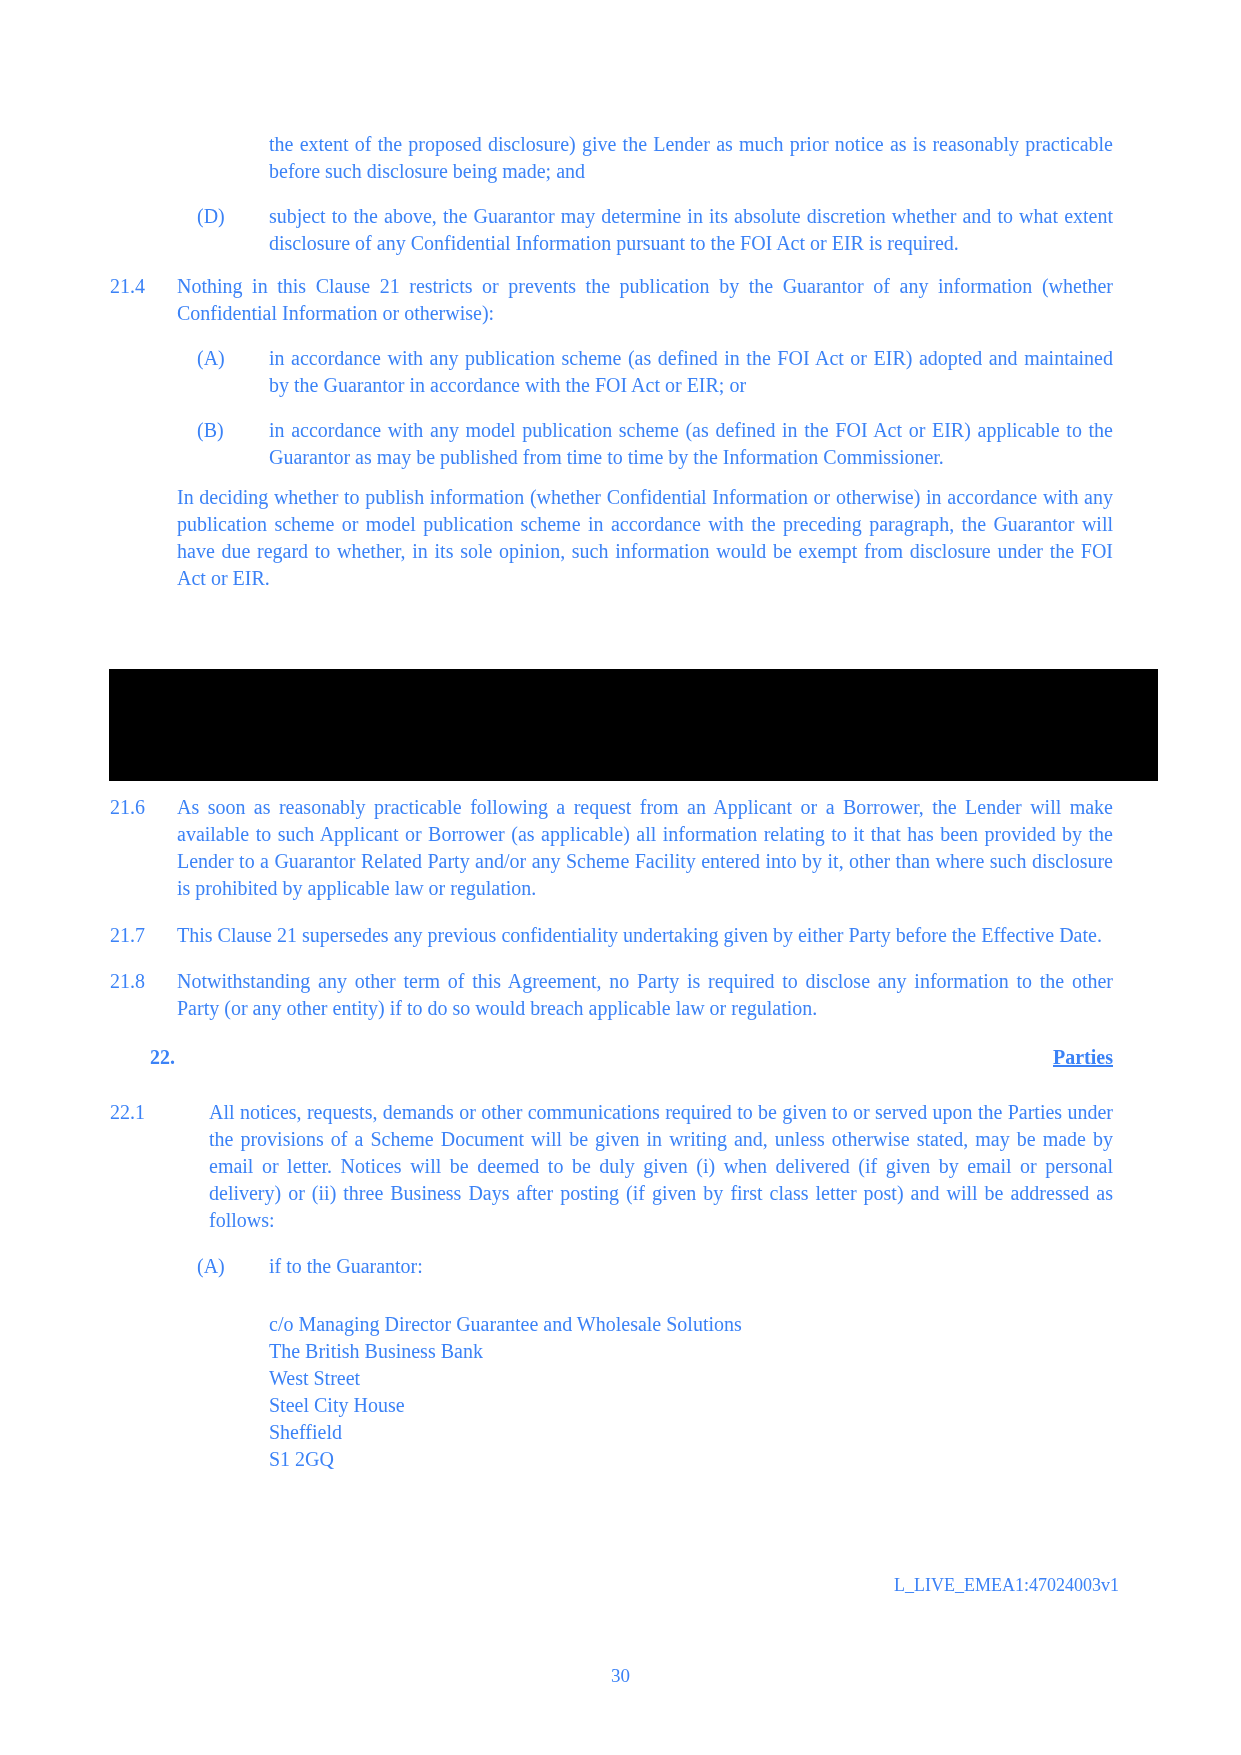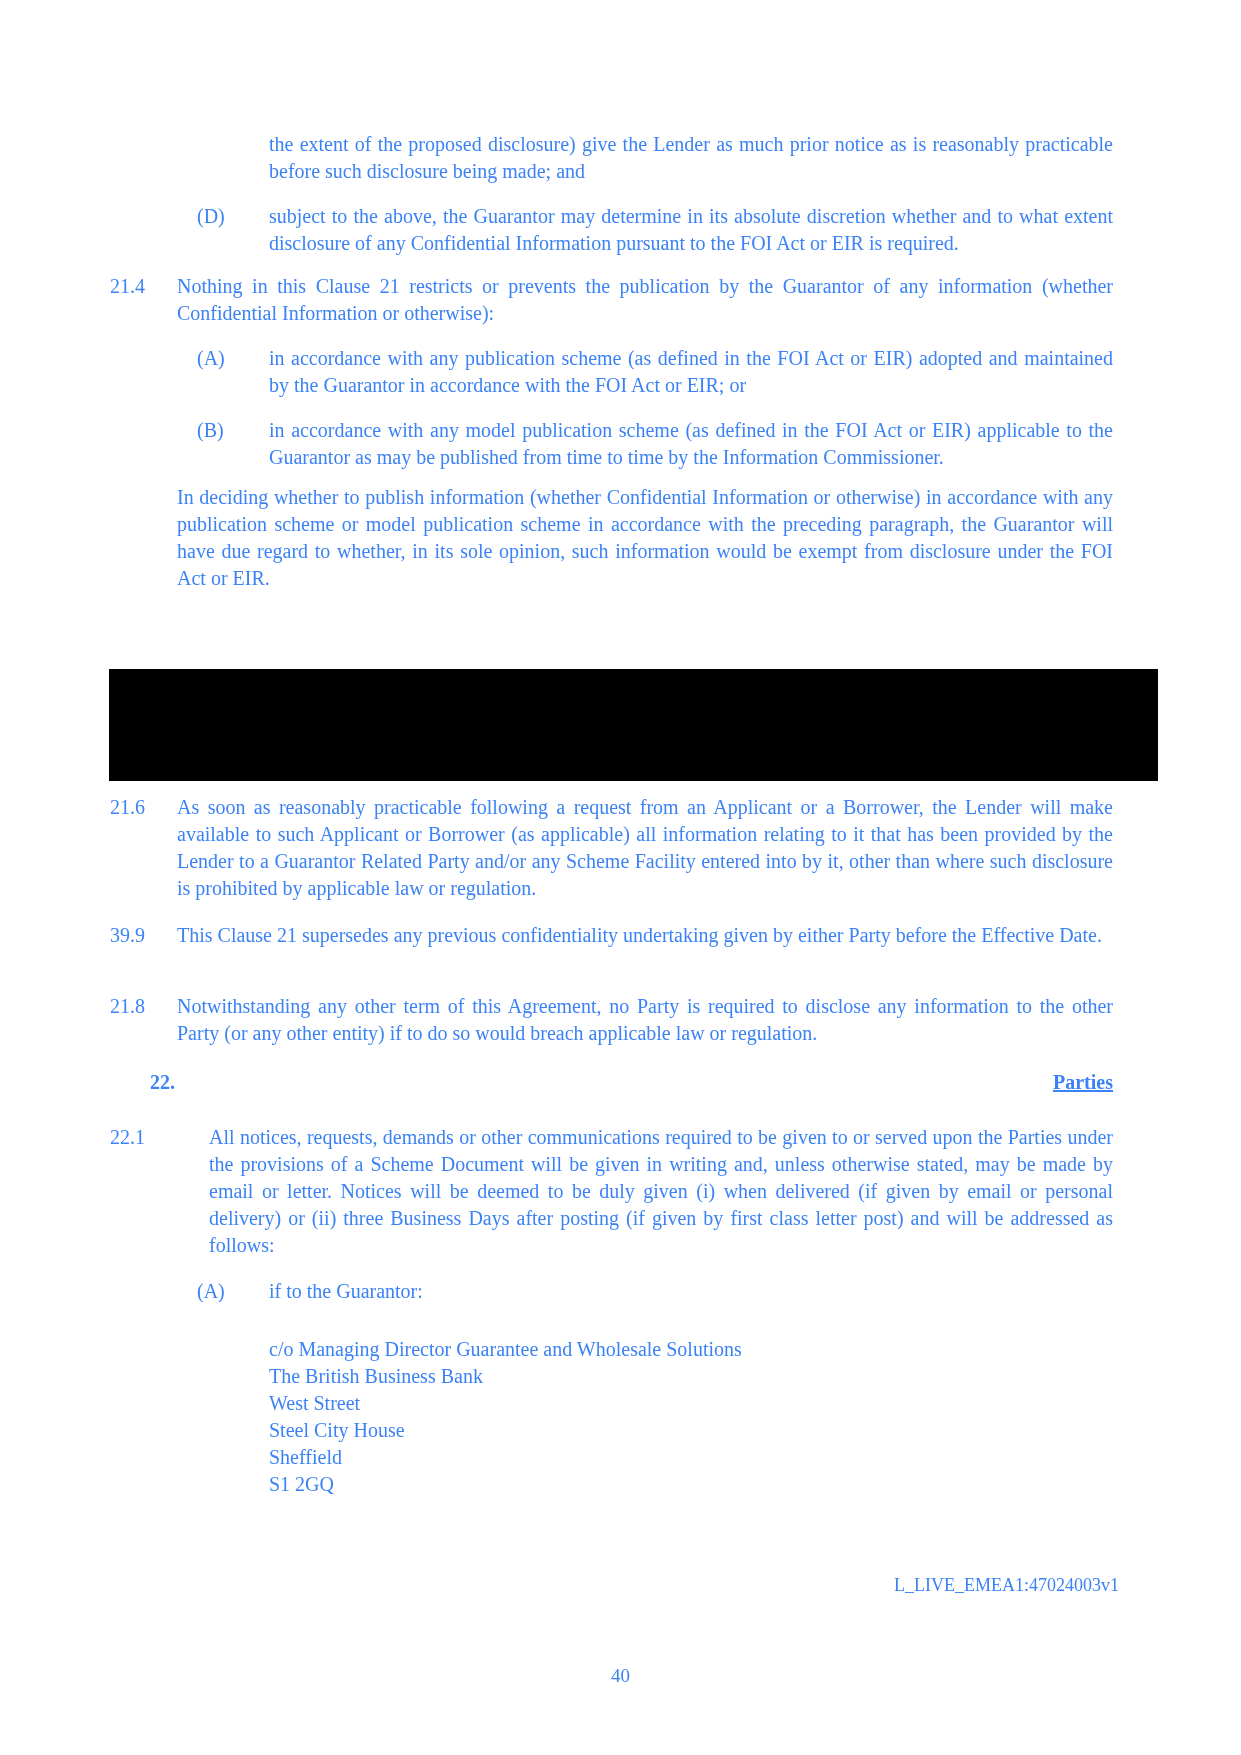--- a/index.html
+++ b/index.html
@@ -57,21 +57,21 @@
   
   .mt-first { margin-top: 131px; }
   .mt-d     { margin-top: 18px; }
   .mt-214   { margin-top: 16px; }
   .mt-a     { margin-top: 18px; }
   .mt-b     { margin-top: 18px; }
   .mt-decid { margin-top: 13px; }
   .mt-redact{ margin-top: 77px; }
   .mt-216   { margin-top: 13px; }
   .mt-217   { margin-top: 20px; }
-  .mt-218   { margin-top: 44px; }
+  .mt-218   { margin-top: 19px; }
   .mt-22    { margin-top: 22px; }
   .mt-221   { margin-top: 28px; gap: 32px; }
   .mt-guar  { margin-top: 19px; }
   .mt-addr  { margin-top: 31px; }
 </style>
 </head>
 <body>
 
 <div class="page">
   <div class="content">
@@ -101,21 +101,21 @@
     <div class="para mt-decid">In deciding whether to publish information (whether Confidential Information or otherwise) in accordance with any publication scheme or model publication scheme in accordance with the preceding paragraph, the Guarantor will have due regard to whether, in its sole opinion, such information would be exempt from disclosure under the FOI Act or EIR.</div>
 
     <div class="redaction mt-redact"></div>
 
     <div class="row mt-216">
       <span class="num">21.6</span>
       <span class="text">As soon as reasonably practicable following a request from an Applicant or a Borrower, the Lender will make available to such Applicant or Borrower (as applicable) all information relating to it that has been provided by the Lender to a Guarantor Related Party and/or any Scheme Facility entered into by it, other than where such disclosure is prohibited by applicable law or regulation.</span>
     </div>
 
     <div class="row mt-217">
-      <span class="num">39.9</span>
+      <span class="num">21.7</span>
       <span class="text">This Clause 21 supersedes any previous confidentiality undertaking given by either Party before the Effective Date.</span>
     </div>
 
     <div class="row mt-218">
       <span class="num">21.8</span>
       <span class="text">Notwithstanding any other term of this Agreement, no Party is required to disclose any information to the other Party (or any other entity) if to do so would breach applicable law or regulation.</span>
     </div>
 
     <div class="row mt-22">
       <span class="num heading-num">22.</span>
@@ -136,15 +136,15 @@
       <span>c/o Managing Director Guarantee and Wholesale Solutions</span>
       <span>The British Business Bank</span>
       <span>West Street</span>
       <span>Steel City House</span>
       <span>Sheffield</span>
       <span>S1 2GQ</span>
     </div>
 
   </div>
 
-  <div class="footer-pageno">40</div>
+  <div class="footer-pageno">30</div>
   <div class="footer-docid">L_LIVE_EMEA1:47024003v1</div>
 </div>
 
 </body></html>

